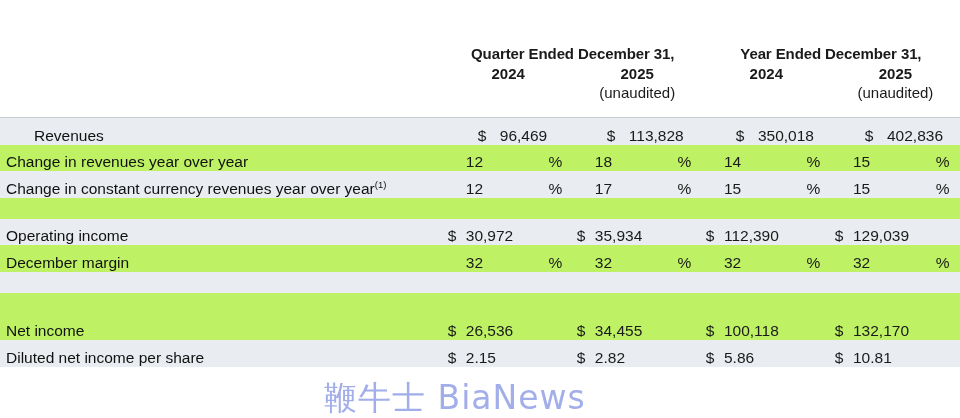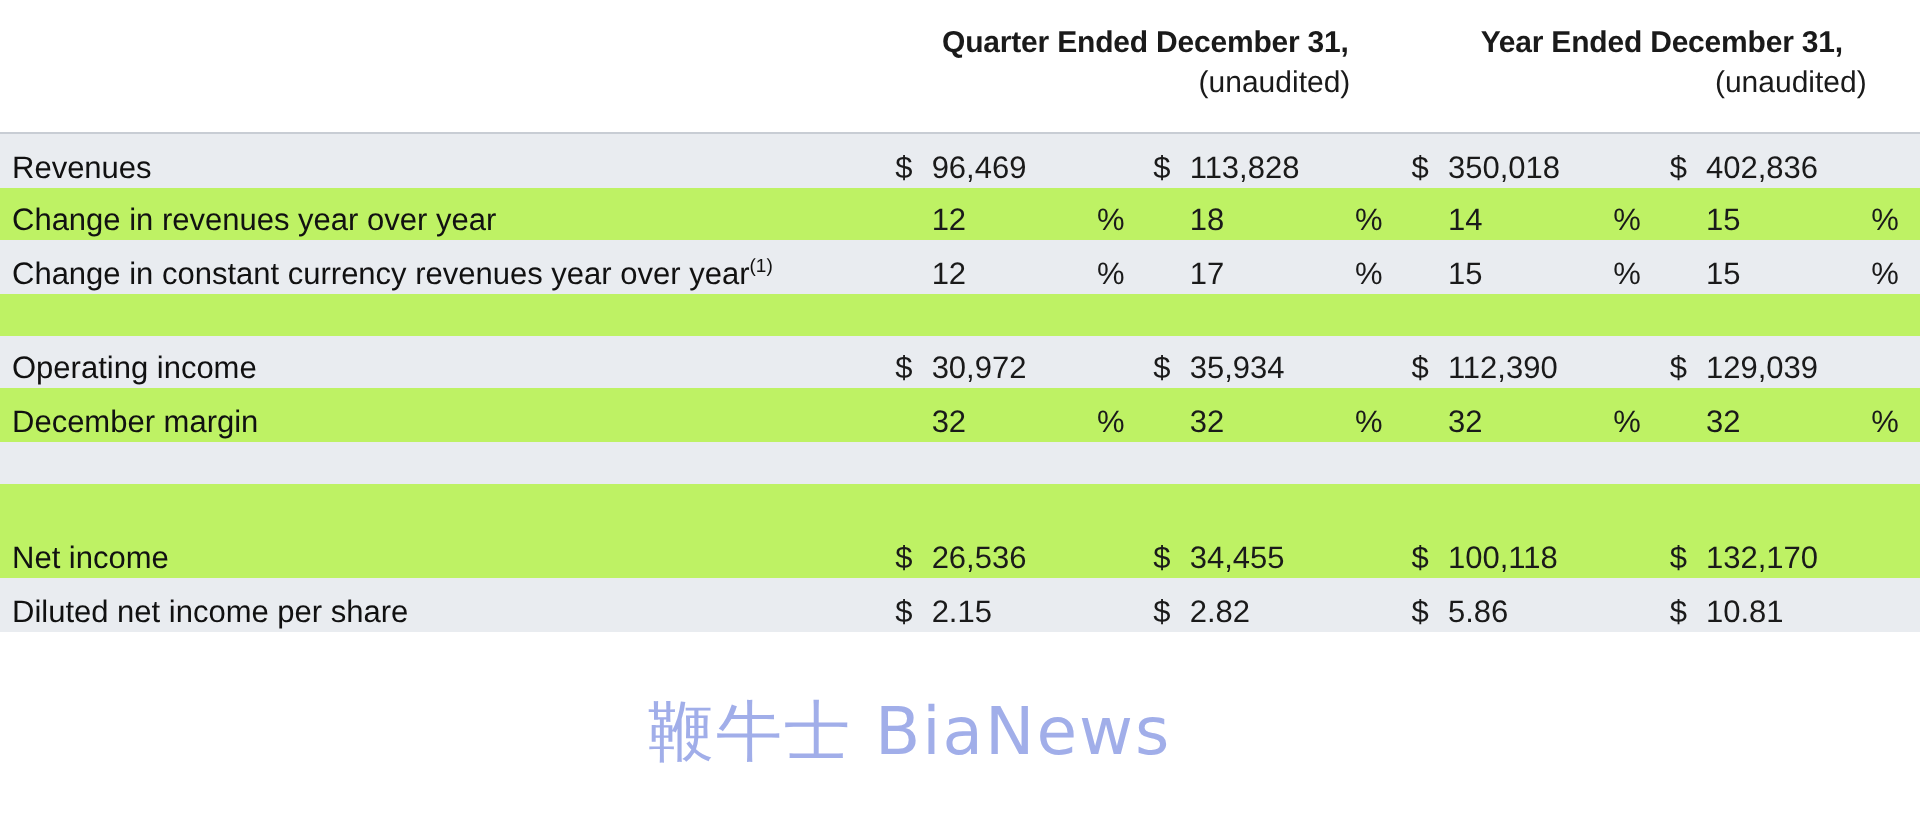--- a/index.html
+++ b/index.html
@@ -19,20 +19,21 @@
     position: relative;
     width: 960px;
     height: 418px;
     box-sizing: border-box;
   }
   table.fin {
     width: 960px;
     border-collapse: collapse;
     table-layout: fixed;
     font-size: 15.5px;
+    margin-top: 32px;
   }
   col.c-label { width: 440px; }
   col.c-cur   { width: 22px; }
   col.c-num   { width: 78px; }
   col.c-pct   { width: 28px; }
 
   th, td {
     padding: 0;
     vertical-align: bottom;
     white-space: nowrap;
@@ -87,20 +88,21 @@
     padding-left: 4px;
     font-size: 15.5px;
   }
   sup {
     font-size: 9.5px;
     vertical-align: super;
     line-height: 0;
   }
   .rule-top {
     border-top: 1px solid #c8cdd4;
+    padding-left: 34px;
   }
   .watermark {
     position: absolute;
     left: 324px;
     top: 308px;
     font-size: 33px;
     font-weight: normal;
     color: #9aa8e8;
     opacity: 0.92;
     letter-spacing: 1px;
@@ -132,20 +134,27 @@
         <col class="c-pct">
     </colgroup>
     <thead>
       <tr class="hdr-row-top">
         <td></td>
         <th class="hdr-group" colspan="6">Quarter Ended December 31,</th>
         <th class="hdr-group" colspan="6">Year Ended December 31,</th>
       </tr>
       <tr>
         <td></td>
+        <th class="hdr-year" colspan="3">2024</th>
+        <th class="hdr-year" colspan="3">2025</th>
+        <th class="hdr-year" colspan="3">2024</th>
+        <th class="hdr-year" colspan="3">2025</th>
+      </tr>
+      <tr>
+        <td></td>
         <td colspan="3"></td>
         <td class="hdr-unaud" colspan="3">(unaudited)</td>
         <td colspan="3"></td>
         <td class="hdr-unaud" colspan="3">(unaudited)</td>
       </tr>
     </thead>
     <tbody id="fin-body">
         <tr class="data">
           <td class="lbl band rule-top">Revenues</td>
           <td class="cur band rule-top">$</td>

